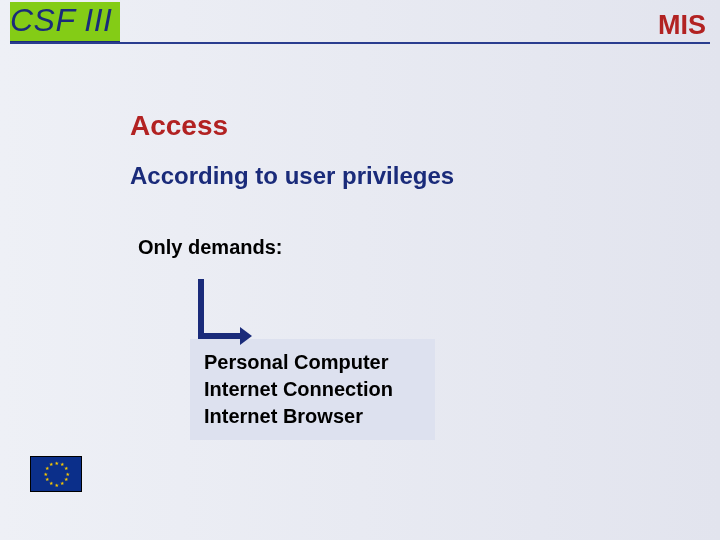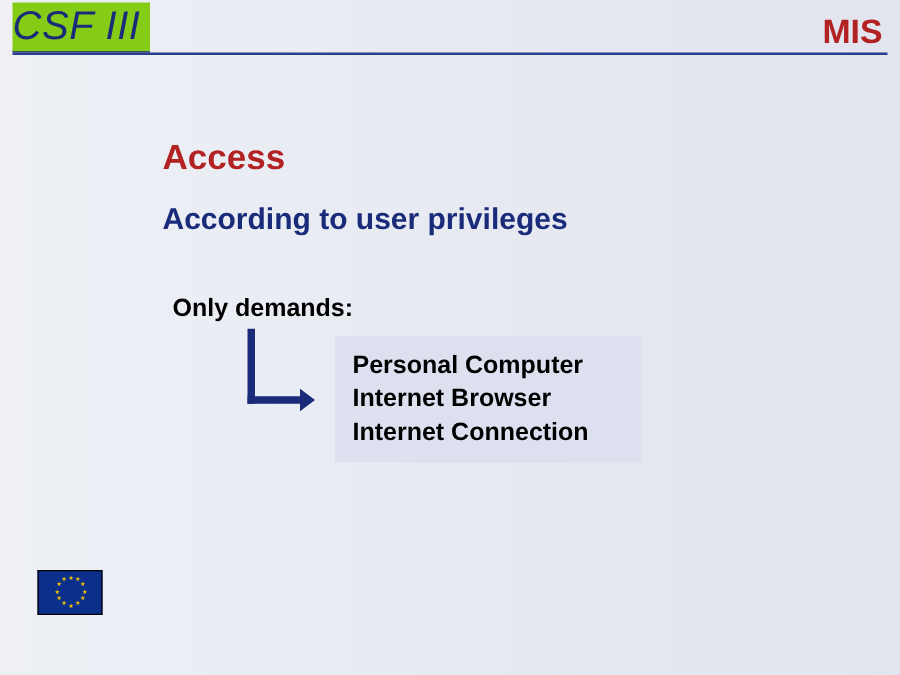--- a/index.html
+++ b/index.html
@@ -58,26 +58,27 @@
     font-size: 24px;
     font-weight: bold;
     color: #1a2b7a;
     margin-bottom: 46px;
   }
   .demands-label {
     font-size: 20px;
     font-weight: bold;
     color: #000;
     margin-left: 8px;
-    margin-bottom: 10px;
+    margin-bottom: 26px;
   }
   .demands-row {
     display: flex;
     align-items: flex-start;
     margin-left: 60px;
+    flex-direction: column;
   }
   .bracket {
     width: 60px; height: 78px;
     position: relative;
     flex: 0 0 60px;
     margin-right: 18px;
     margin-top: -6px;
   }
   .bracket .v {
     position: absolute;
@@ -143,22 +144,22 @@
   <div class="subtitle">According to user privileges</div>
   <div class="demands-label">Only demands:</div>
   <div class="demands-row">
     <div class="bracket">
       <div class="v"></div>
       <div class="h"></div>
       <div class="arrow"></div>
     </div>
     <div class="req-box">
       <div>Personal Computer</div>
+      <div>Internet Connection</div>
       <div>Internet Browser</div>
-      <div>Internet Connection</div>
     </div>
   </div>
 </div>
 
 <div class="eu-flag">
   <div class="stars" id="eu-stars">
       <div class="star" style="left: 11.5px; top: 0.5px;">★</div>
       <div class="star" style="left: 17px; top: 1.97372px;">★</div>
       <div class="star" style="left: 21.0263px; top: 6px;">★</div>
       <div class="star" style="left: 22.5px; top: 11.5px;">★</div>

